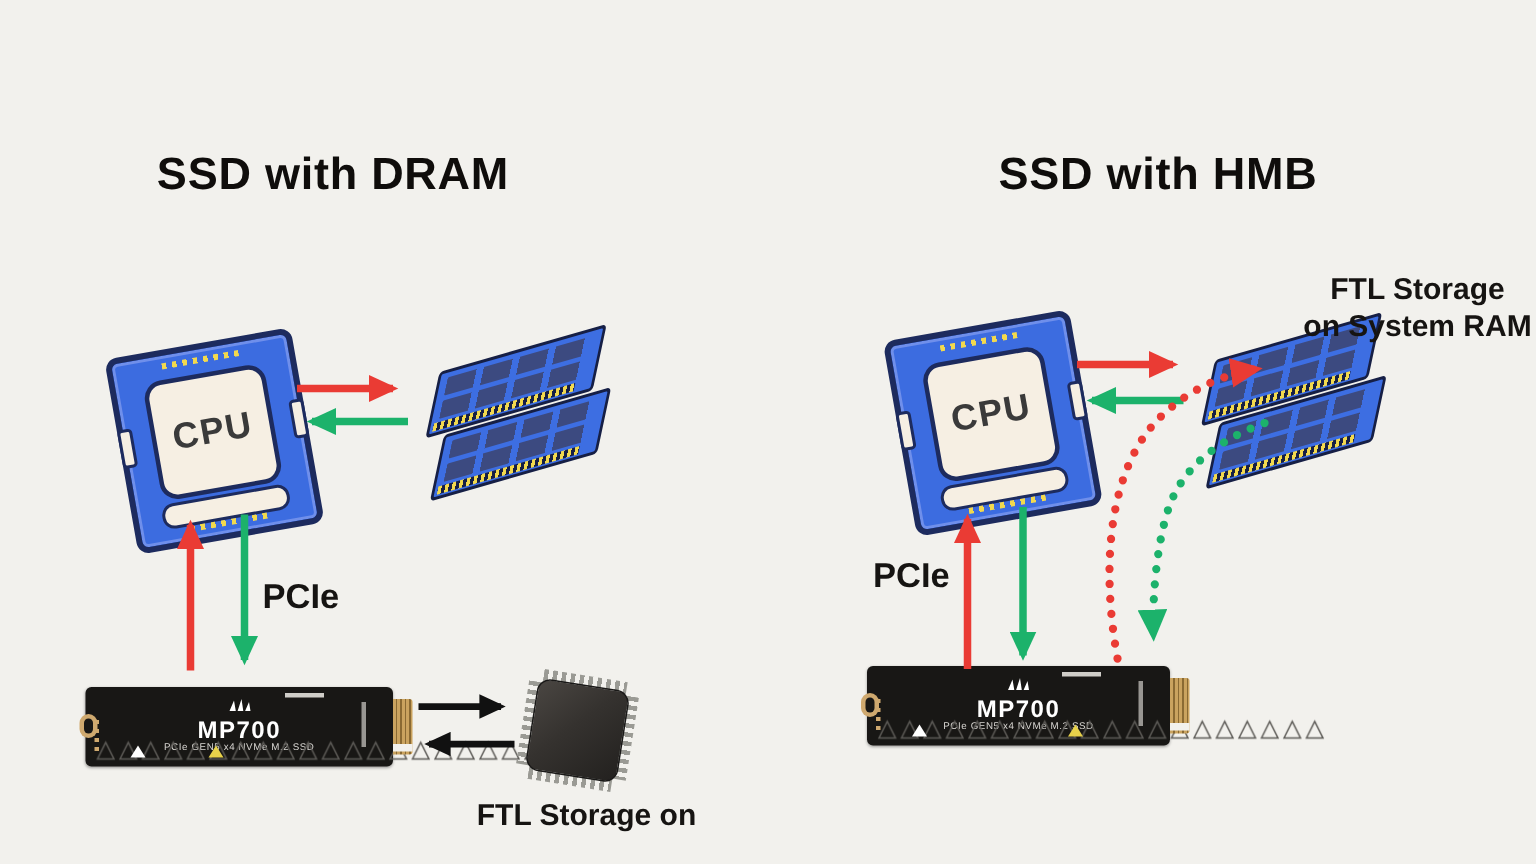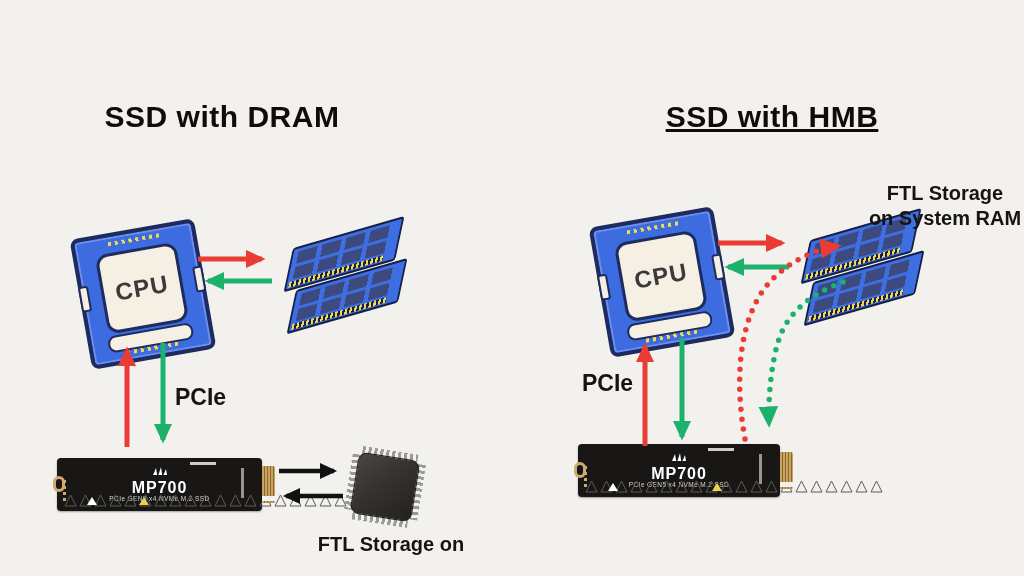--- a/index.html
+++ b/index.html
@@ -77,21 +77,21 @@
     border:1px solid #191817;}
 
   .arrows{position:absolute;inset:0;pointer-events:none;}
 </style>
 </head>
 <body>
 
 <div class="canvas">
 
   <div class="panel-title" style="left:52px;top:52px;">SSD with DRAM</div>
-  <div class="panel-title" style="left:602px;top:52px;text-decoration:underline;">SSD with HMB</div>
+  <div class="panel-title" style="left:602px;top:52px;">SSD with HMB</div>
 
   <div class="cpu" style="left:80px;top:180px;">
     <div class="pins-top"></div>
     <div class="die">
       <span>CPU</span>
     </div>
     <div class="bar"></div>
     <div class="pins-bot"></div>
     <div class="tab l"></div>
     <div class="tab r"></div>

